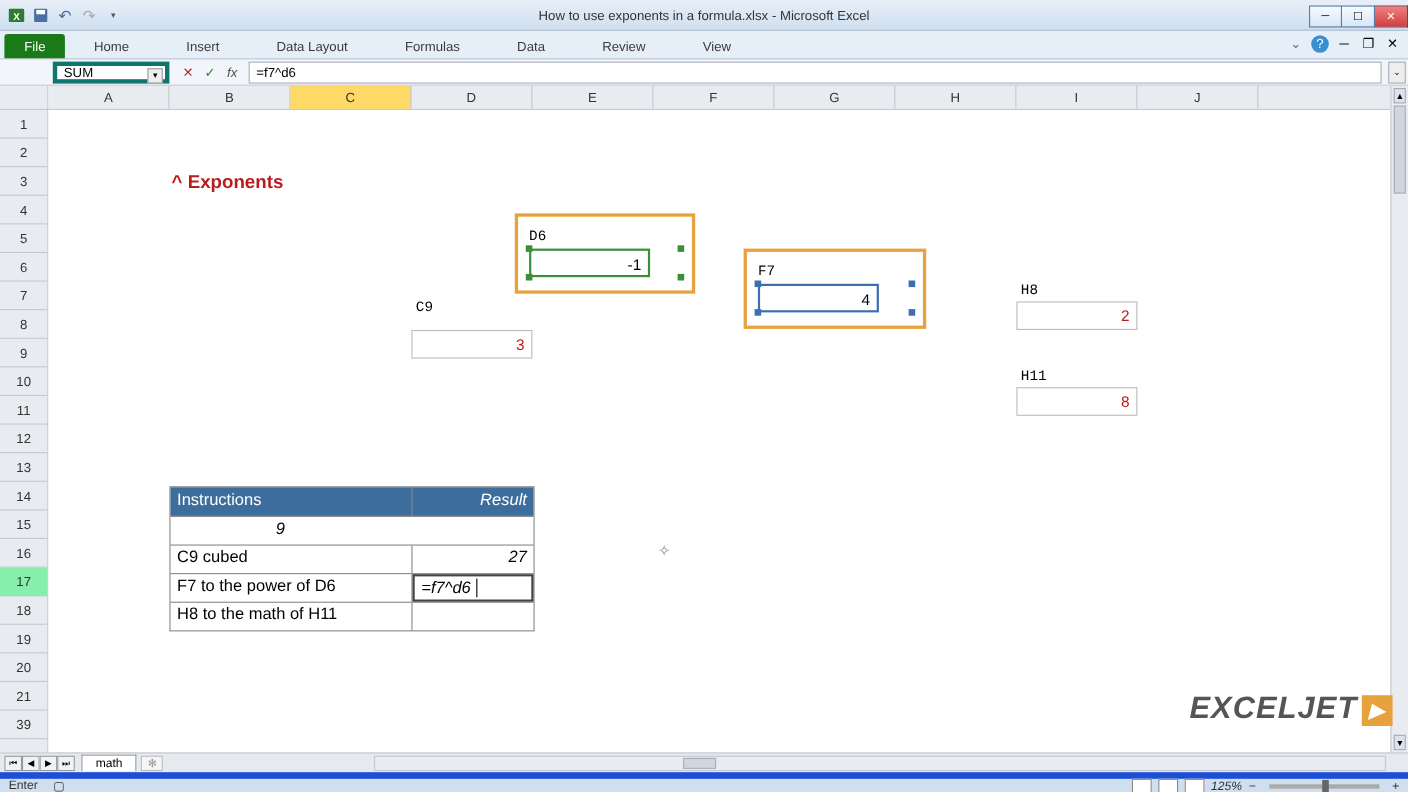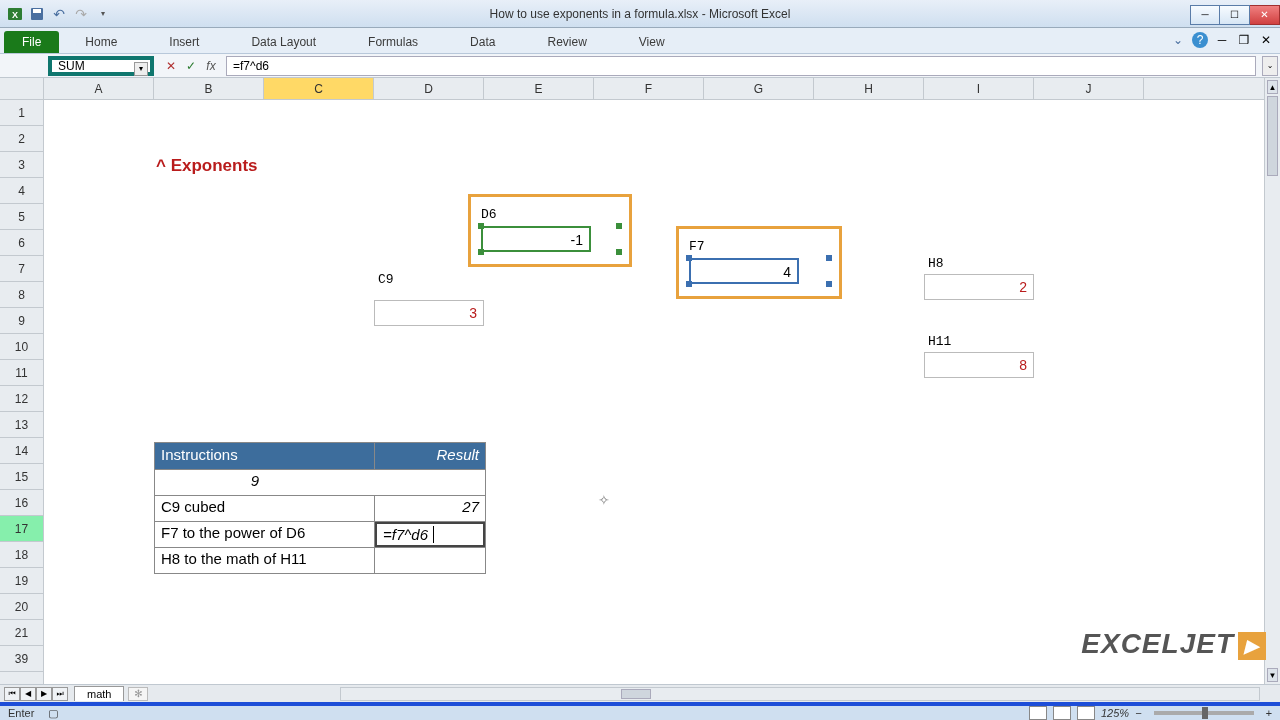--- a/index.html
+++ b/index.html
@@ -68,21 +68,21 @@
 
 
 .tabbar { height:18px; background:#e6eaee; border-top:1px solid #c0c8d0; display:flex; align-items:center; position:relative;}
 .tabnav { display:flex; gap:0; margin-left:4px;}
 .tabnav .nb { width:16px; height:14px; border:1px solid #999; background:#f0f3f6; display:flex; align-items:center; justify-content:center; font-size:8px;}
 .sheet-tab { background:#fff; border:1px solid #999; border-bottom:none; padding:1px 12px; font-size:11px; margin-left:6px;}
 .newsheet { width:20px; height:14px; border:1px solid #bbb; background:#f5f5f5; margin-left:4px; display:flex; align-items:center; justify-content:center; font-size:10px; color:#999;}
 .hscroll { position:absolute; left:340px; right:20px; top:2px; height:14px; background:#e8ecf0; border:1px solid #c3c9cf;}
 .hscroll .thumb { position:absolute; left:280px; width:30px; top:1px; bottom:1px; background:#cfd6dd; border:1px solid #aab;}
 
-.statusbar { height:18px; background:#cfdff0; border-top:4px solid #1d4ed8; display:flex; align-items:center; font-size:11px; color:#333; padding:0 8px; position:relative;}
+.statusbar { height:18px; background:#cfdff0; border-top:6px solid #1d4ed8; display:flex; align-items:flex-start; font-size:11px; color:#333; padding:0 8px; position:relative;}
 .statusbar .right { position:absolute; right:8px; display:flex; gap:6px; align-items:center;font-style:italic;}
 .viewbtn { width:18px; height:14px; border:1px solid #888; background:#fff;}
 .zoom { width:100px; height:4px; background:#aaa; position:relative; margin:0 6px;}
 .zoom::before { content:""; position:absolute; left:48px; top:-4px; width:6px; height:12px; background:#666;}
 
 
 .watermark { position:absolute; right:14px; bottom:24px; font-size:28px; font-weight:800; letter-spacing:1px; color:#555; font-family: Arial, sans-serif; display:flex; align-items:flex-end; gap:4px;font-style:italic;}
 .watermark .sq { width:28px; height:28px; background:#e8a23d; display:inline-flex; align-items:center; justify-content:center; color:#fff; font-size:18px;}
 
 

